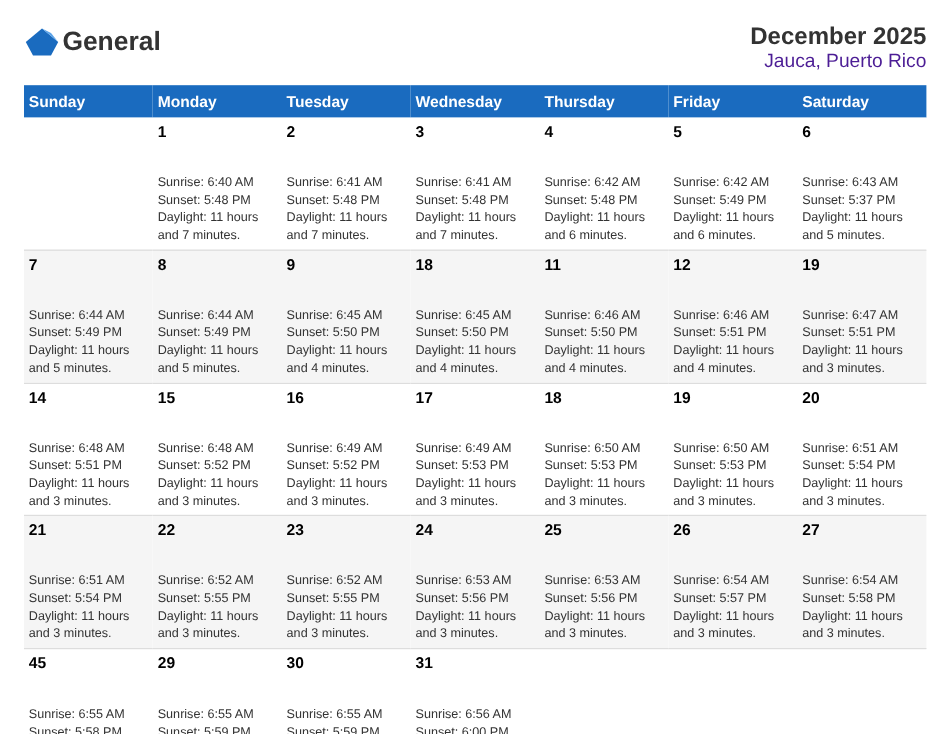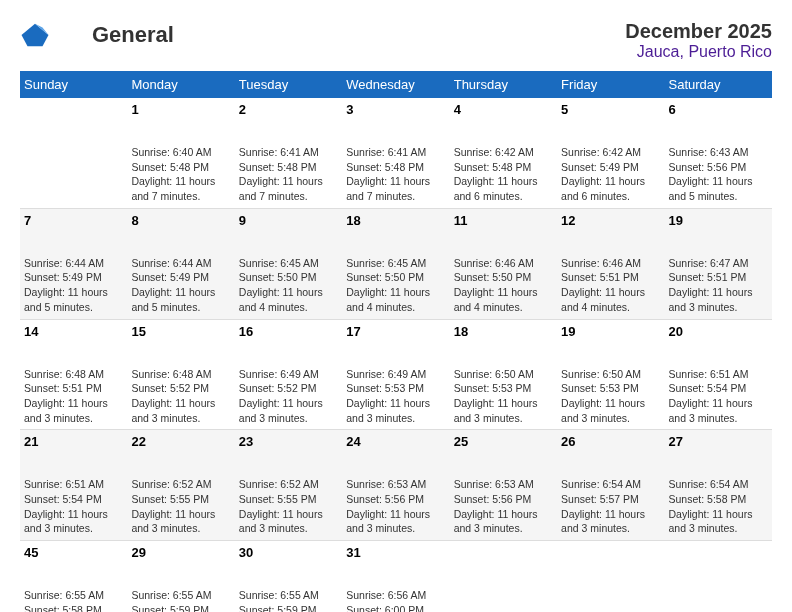--- a/index.html
+++ b/index.html
@@ -12,21 +12,20 @@
     }
     .header {
       display: flex;
       justify-content: space-between;
       align-items: flex-start;
       margin-bottom: 10px;
     }
     .logo {
       display: flex;
       align-items: center;
-      gap: 40px;
     }
     .logo-text {
       display: flex;
       flex-direction: column;
       line-height: 1.1;
     }
     .logo-general {
       font-size: 22px;
       font-weight: bold;
       color: #333;
@@ -58,21 +57,21 @@
       border-collapse: collapse;
       font-size: 11px;
     }
     thead tr {
       background-color: #1a6bbf;
       color: #fff;
     }
     thead th {
       padding: 6px 4px;
       text-align: left;
-      font-weight: normal;
+      font-weight: bold;
       font-size: 13px;
     }
     tbody tr {
       border-bottom: 1px solid #ddd;
     }
     tbody tr:nth-child(even) {
       background-color: #f5f5f5;
     }
     tbody tr:nth-child(odd) {
       background-color: #fff;
@@ -160,21 +159,21 @@
         <td>
           <span class="day-number">5</span>
           <div class="day-info" style="white-space: pre-line;">Sunrise: 6:42 AM
 Sunset: 5:49 PM
 Daylight: 11 hours
 and 6 minutes.</div>
         </td>
         <td>
           <span class="day-number">6</span>
           <div class="day-info" style="white-space: pre-line;">Sunrise: 6:43 AM
-Sunset: 5:56 PM
+Sunset: 5:37 PM
 Daylight: 11 hours
 and 5 minutes.</div>
         </td>
       </tr>
       <tr>
         <td>
           <span class="day-number">7</span>
           <div class="day-info" style="white-space: pre-line;">Sunrise: 6:44 AM
 Sunset: 5:49 PM
 Daylight: 11 hours

